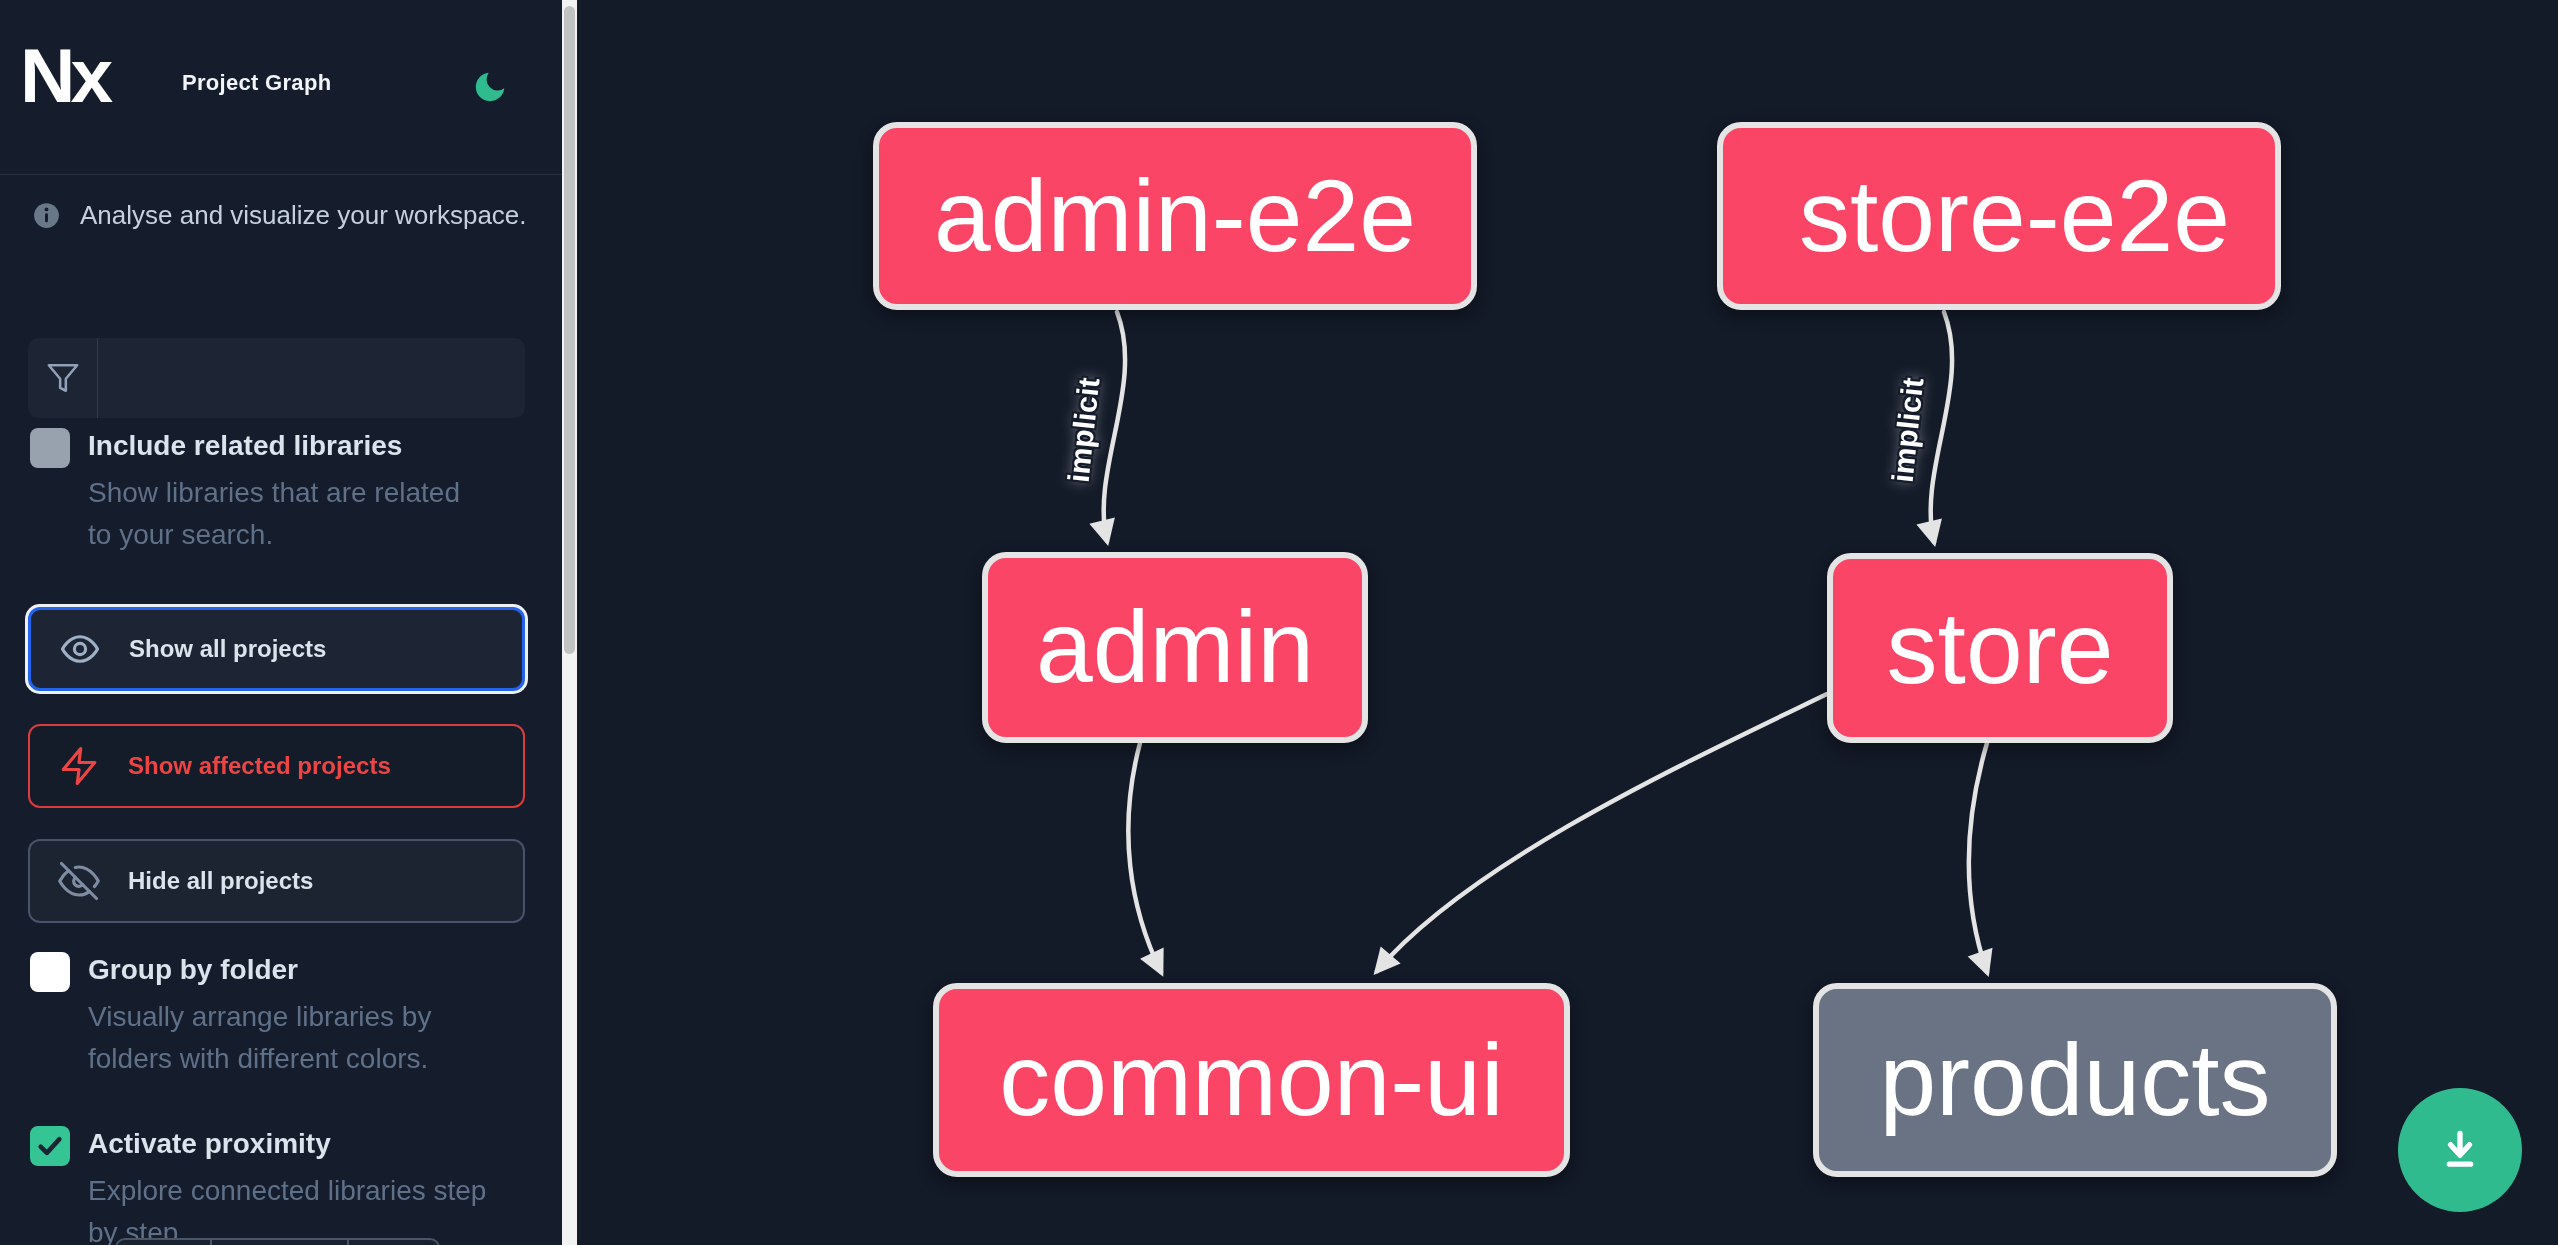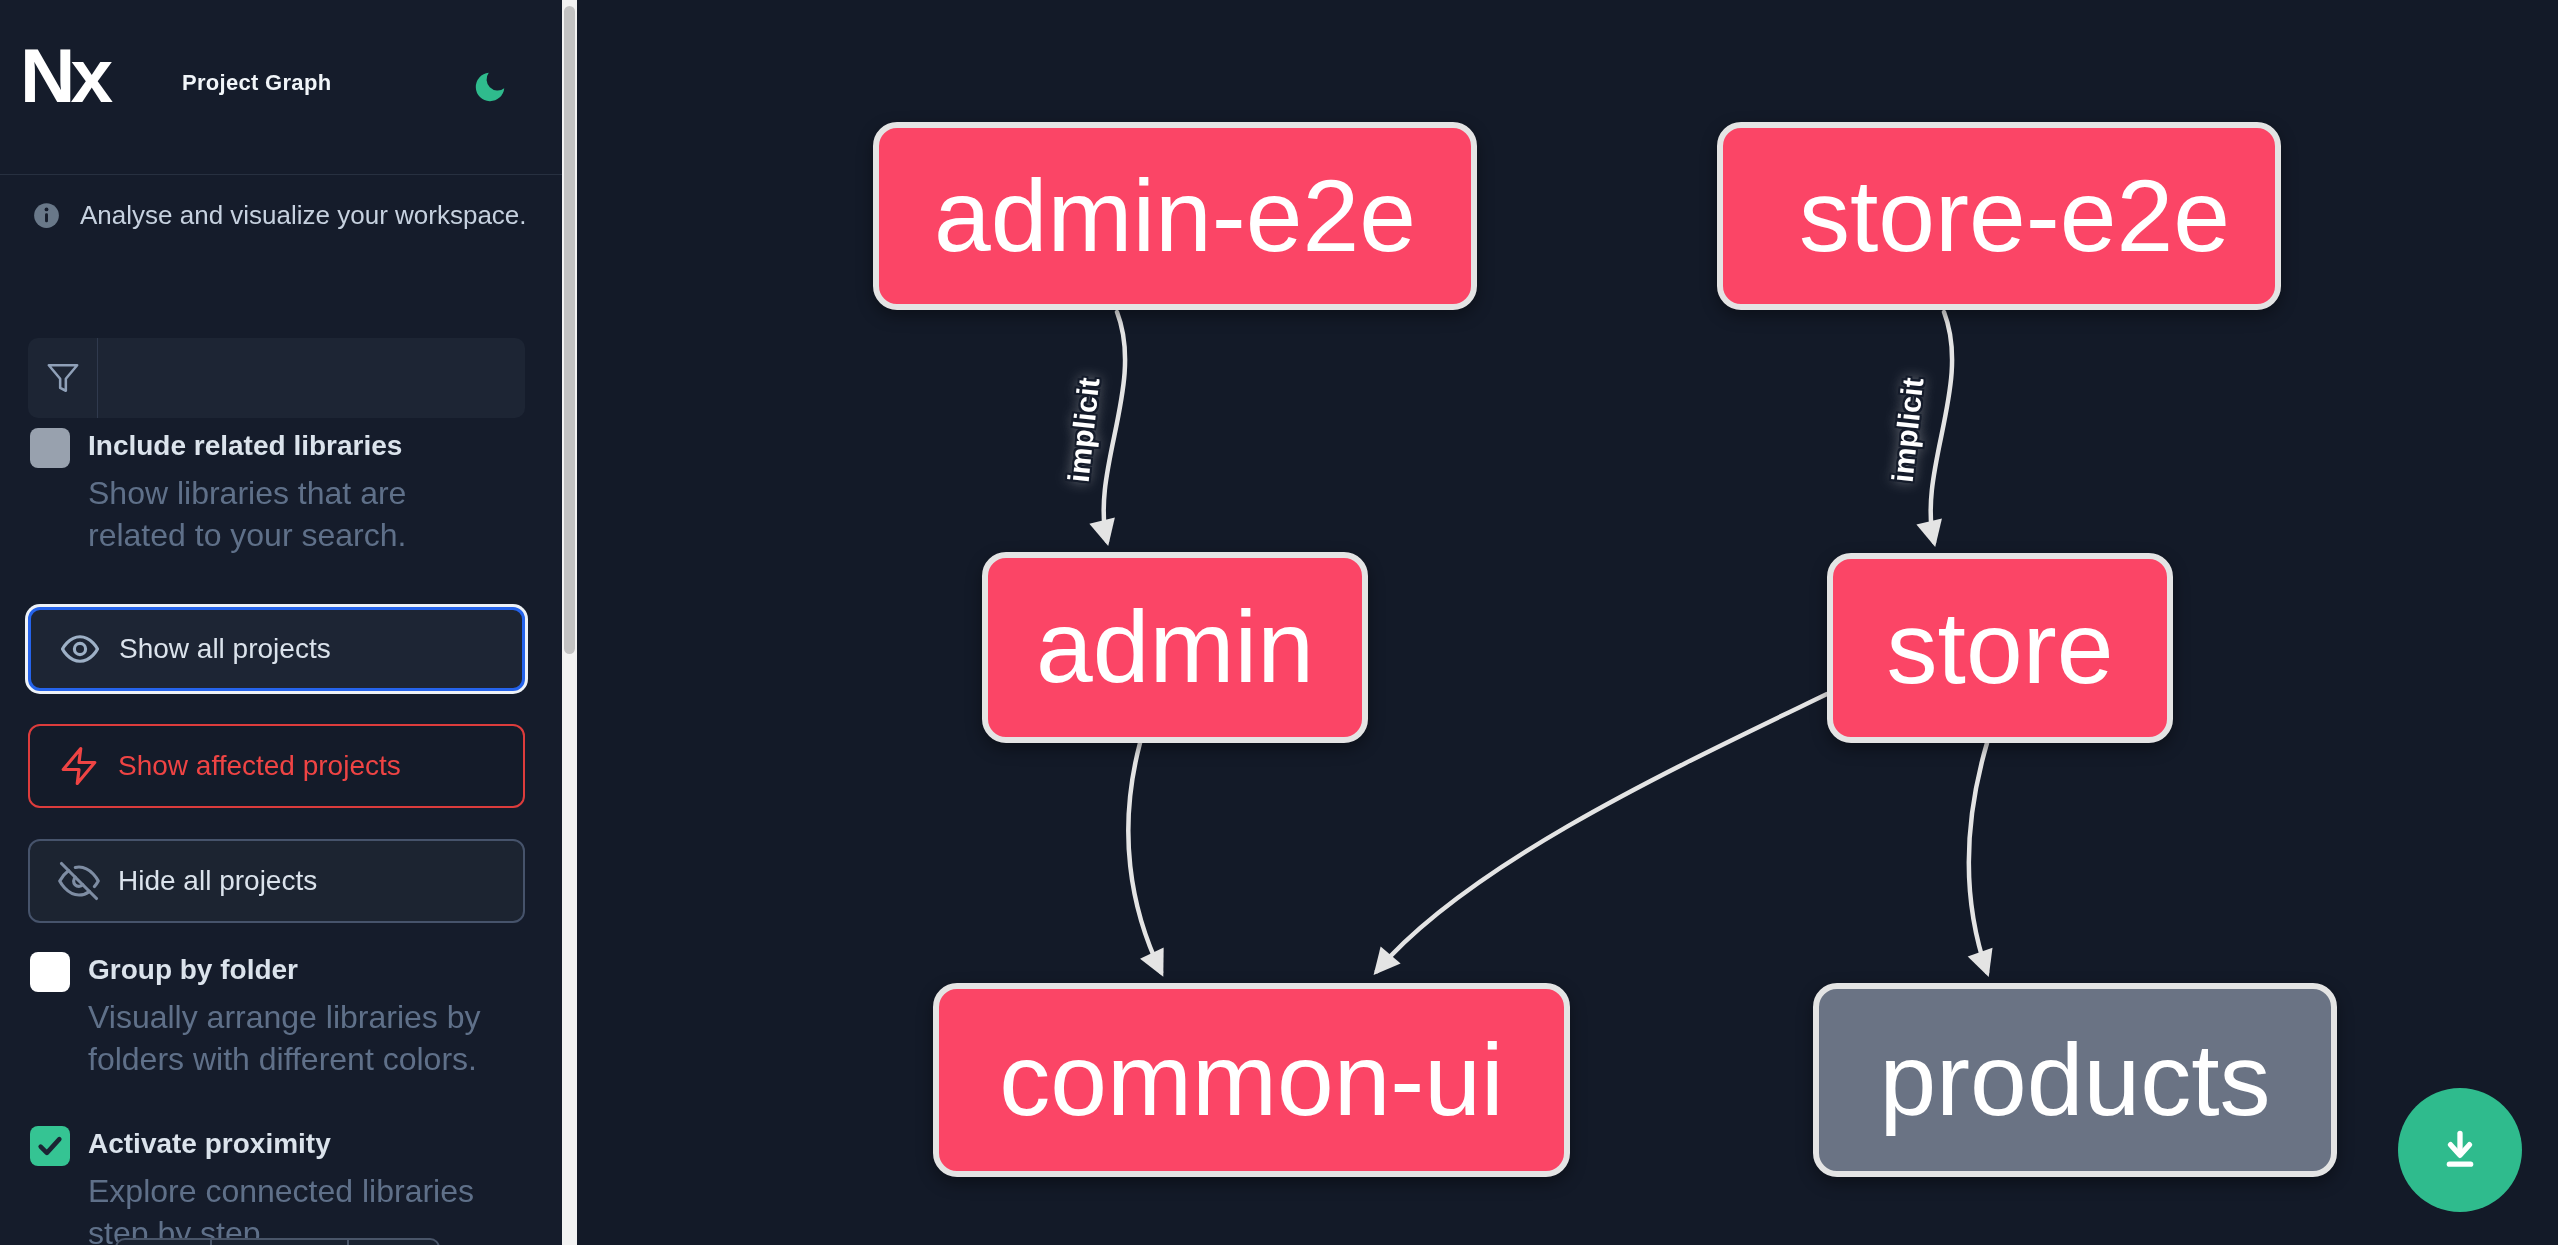--- a/index.html
+++ b/index.html
@@ -28,27 +28,27 @@
   .search input { flex:1; background:transparent; border:none; outline:none; padding:0 22px;
                   font-size:28px; color:#cbd5e1; font-family:inherit; }
   .search input::placeholder { color:#7c8ba1; }
 
   .cbx-row { position:absolute; left:30px; width:500px; }
   .cbx { position:absolute; left:0; top:0; width:40px; height:40px; border-radius:8px; cursor:pointer; }
   .cbx.gray  { background:#98a1ae; }
   .cbx.white { background:#ffffff; }
   .cbx.green { background:#35c493; display:flex; align-items:center; justify-content:center; }
   .cbx-label { position:absolute; left:58px; top:2px; font-size:28px; font-weight:600; color:#dbe3ec; }
-  .cbx-desc  { position:absolute; left:58px; top:44px; width:400px; font-size:32px;
+  .cbx-desc  { position:absolute; left:58px; top:44px; width:400px; font-size:28px;
                line-height:42px; color:#5f7089; }
 
   .sb-btn { position:absolute; left:28px; width:497px; height:84px; border-radius:12px;
             display:flex; align-items:center; cursor:pointer; font-family:inherit; }
   .sb-btn .bicon { margin-left:28px; width:42px; height:42px; flex:0 0 42px; }
-  .sb-btn .blabel { margin-left:18px; font-size:28px; font-weight:400; color:#dbe3ec; }
+  .sb-btn .blabel { margin-left:28px; font-size:24px; font-weight:700; color:#dbe3ec; }
   .btn-show-all { top:607px; background:#1d2534; border:3px solid #2563eb;
                   box-shadow:0 0 0 3px #eef2f7; }
   .btn-affected { top:724px; background:#141b29; border:2px solid #dd3c3c; }
   .btn-affected .blabel { color:#ef4444; }
   .btn-hide { top:839px; background:#1c2431; border:2px solid #46536b;text-align:right; }
 
   .seg-ctl { position:absolute; left:115px; top:1238px; width:325px; height:40px;
              display:flex; border:2px solid #495569; border-radius:10px 10px 0 0;
              background:#1a2230; overflow:hidden; }
   .seg-ctl .seg { flex:1; cursor:pointer; }

